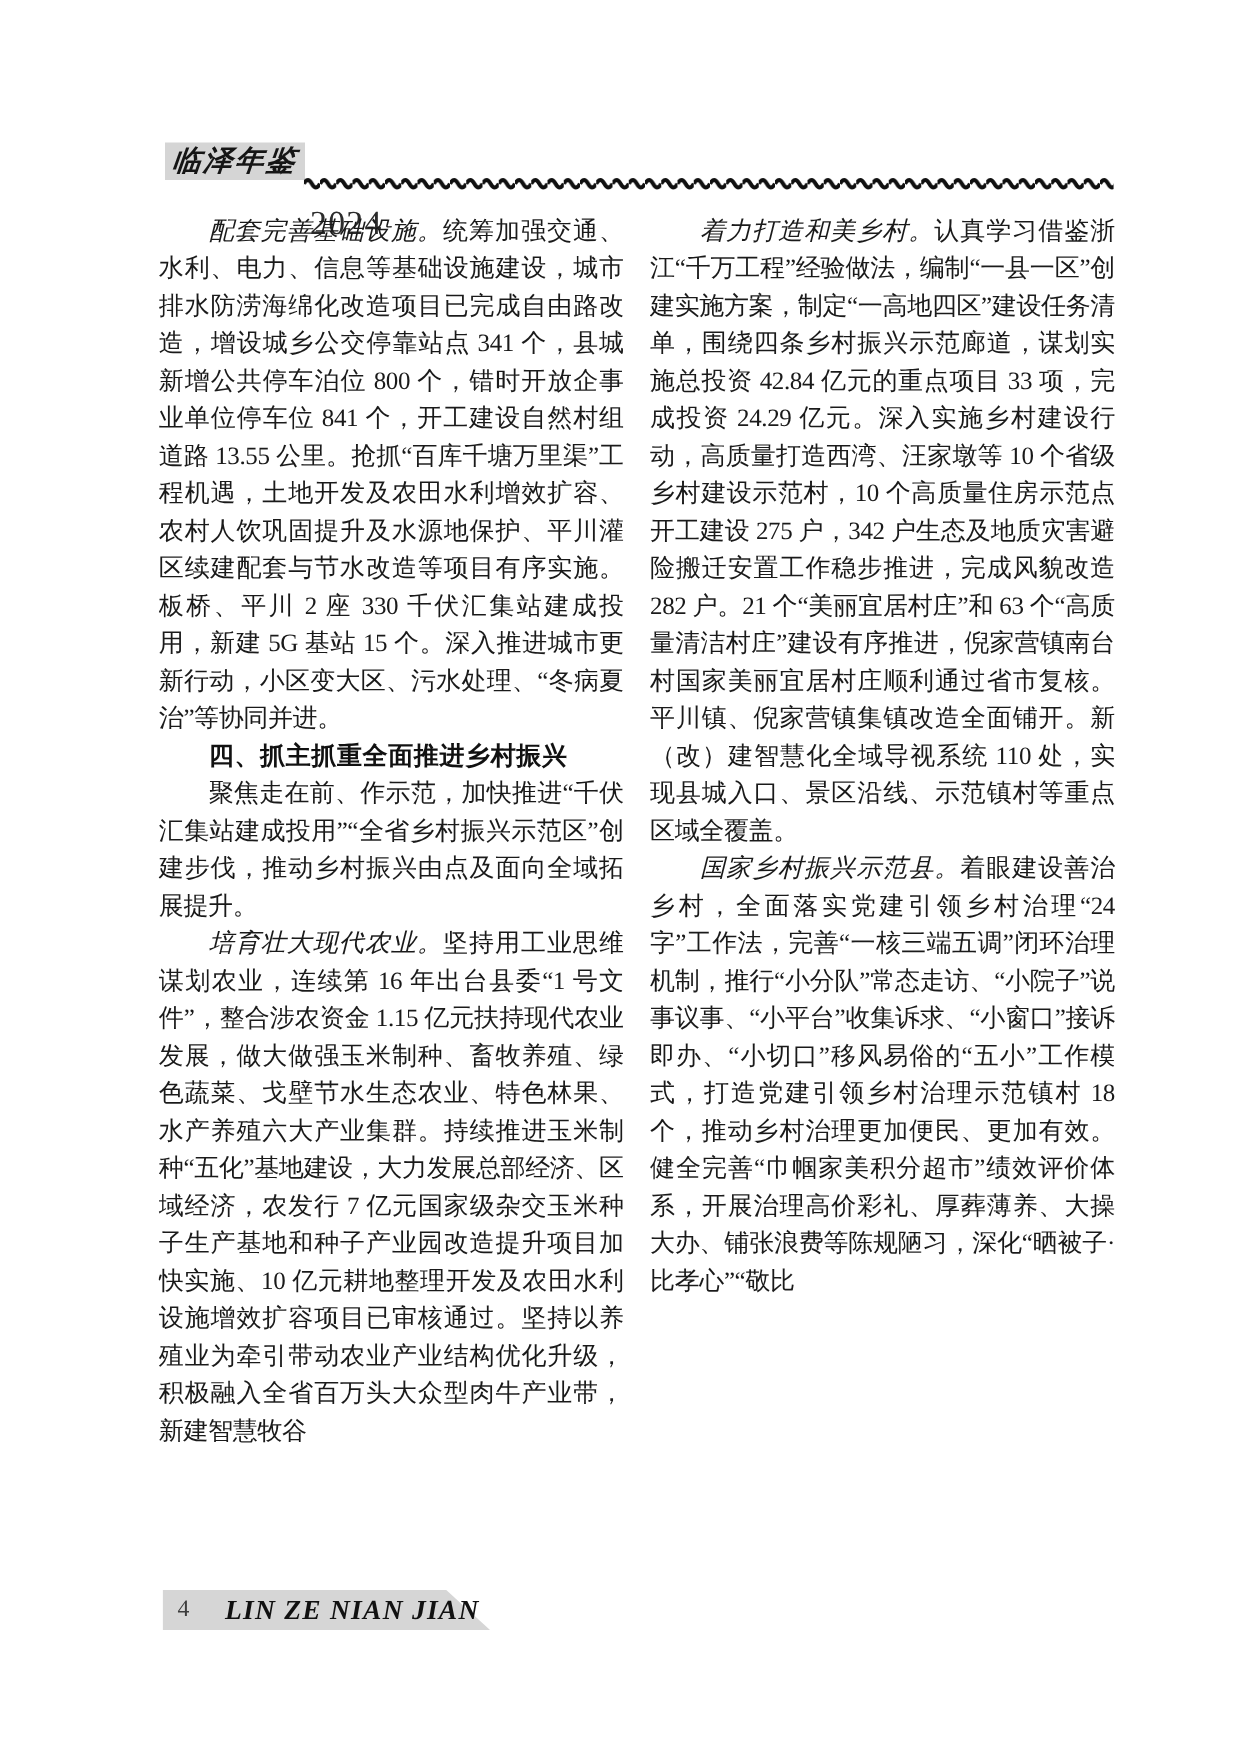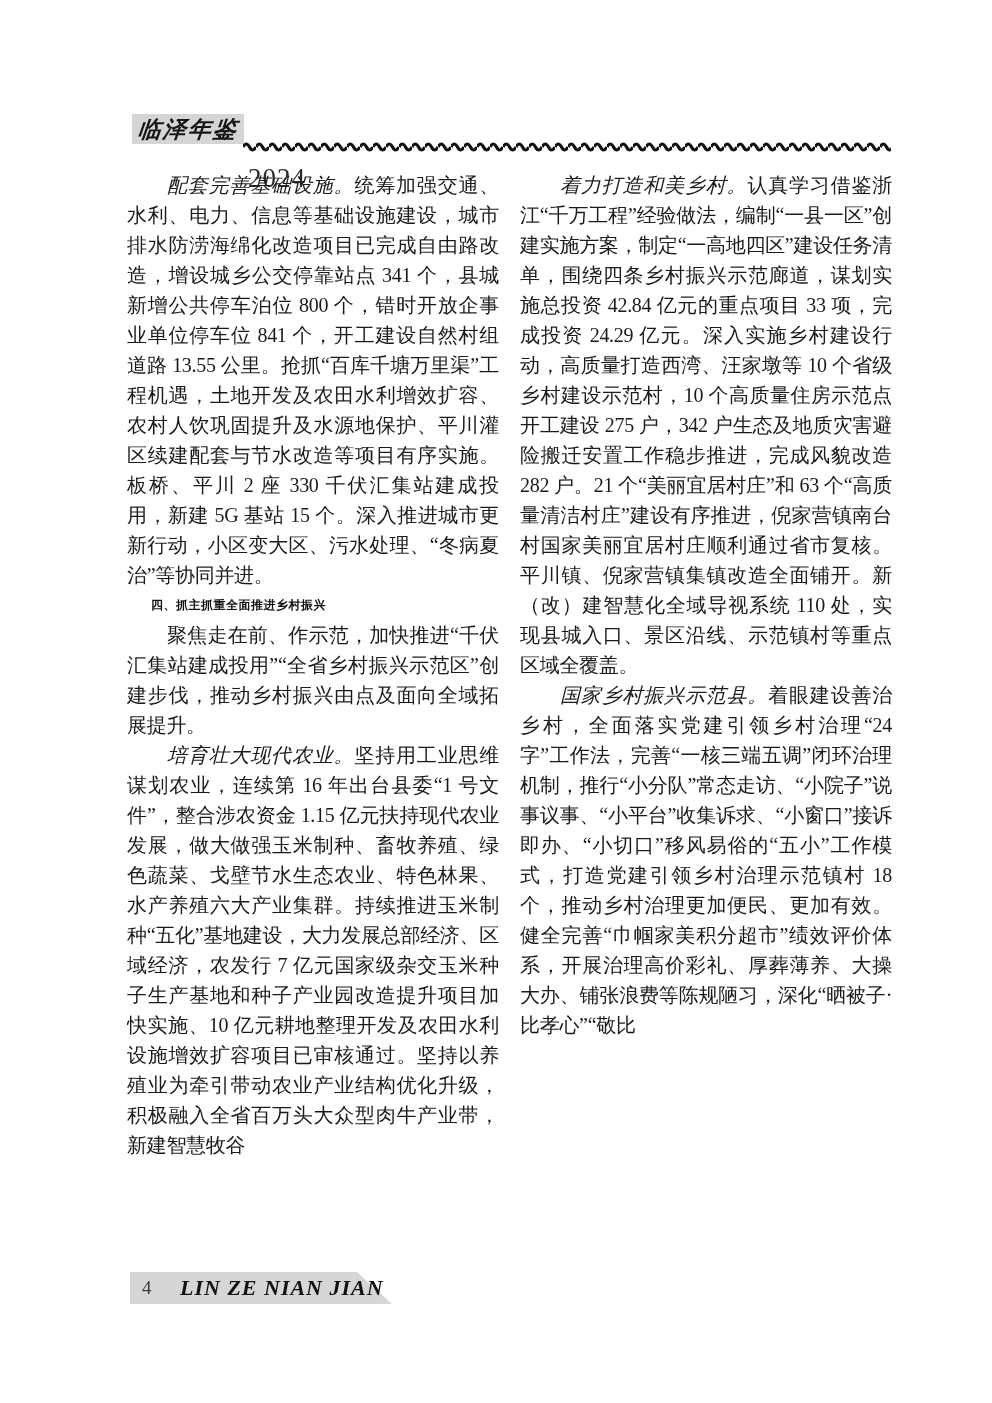--- a/index.html
+++ b/index.html
@@ -49,21 +49,21 @@
   }
   .column.left{left:127px;}
   .column.right{left:520px;}
   .para{margin:0;text-indent:2em;}
   .para.cont{text-indent:0;}
   .lead{font-style:italic;font-weight:500;}
   .sec-heading{
     margin:0;
     font-family:"Liberation Sans","DejaVu Sans",sans-serif;
     font-weight:bold;
-    font-size:12px;line-height:30px;
+    font-size:20px;line-height:30px;
     text-indent:2em;
     letter-spacing:0.5px;
     color:#111;
   }
   
   .footer-band{
     position:absolute;left:130px;top:1272px;
     width:262px;height:32px;
     background:#d6d6d6;
     clip-path:polygon(0 0,227px 0,262px 32px,0 32px);

